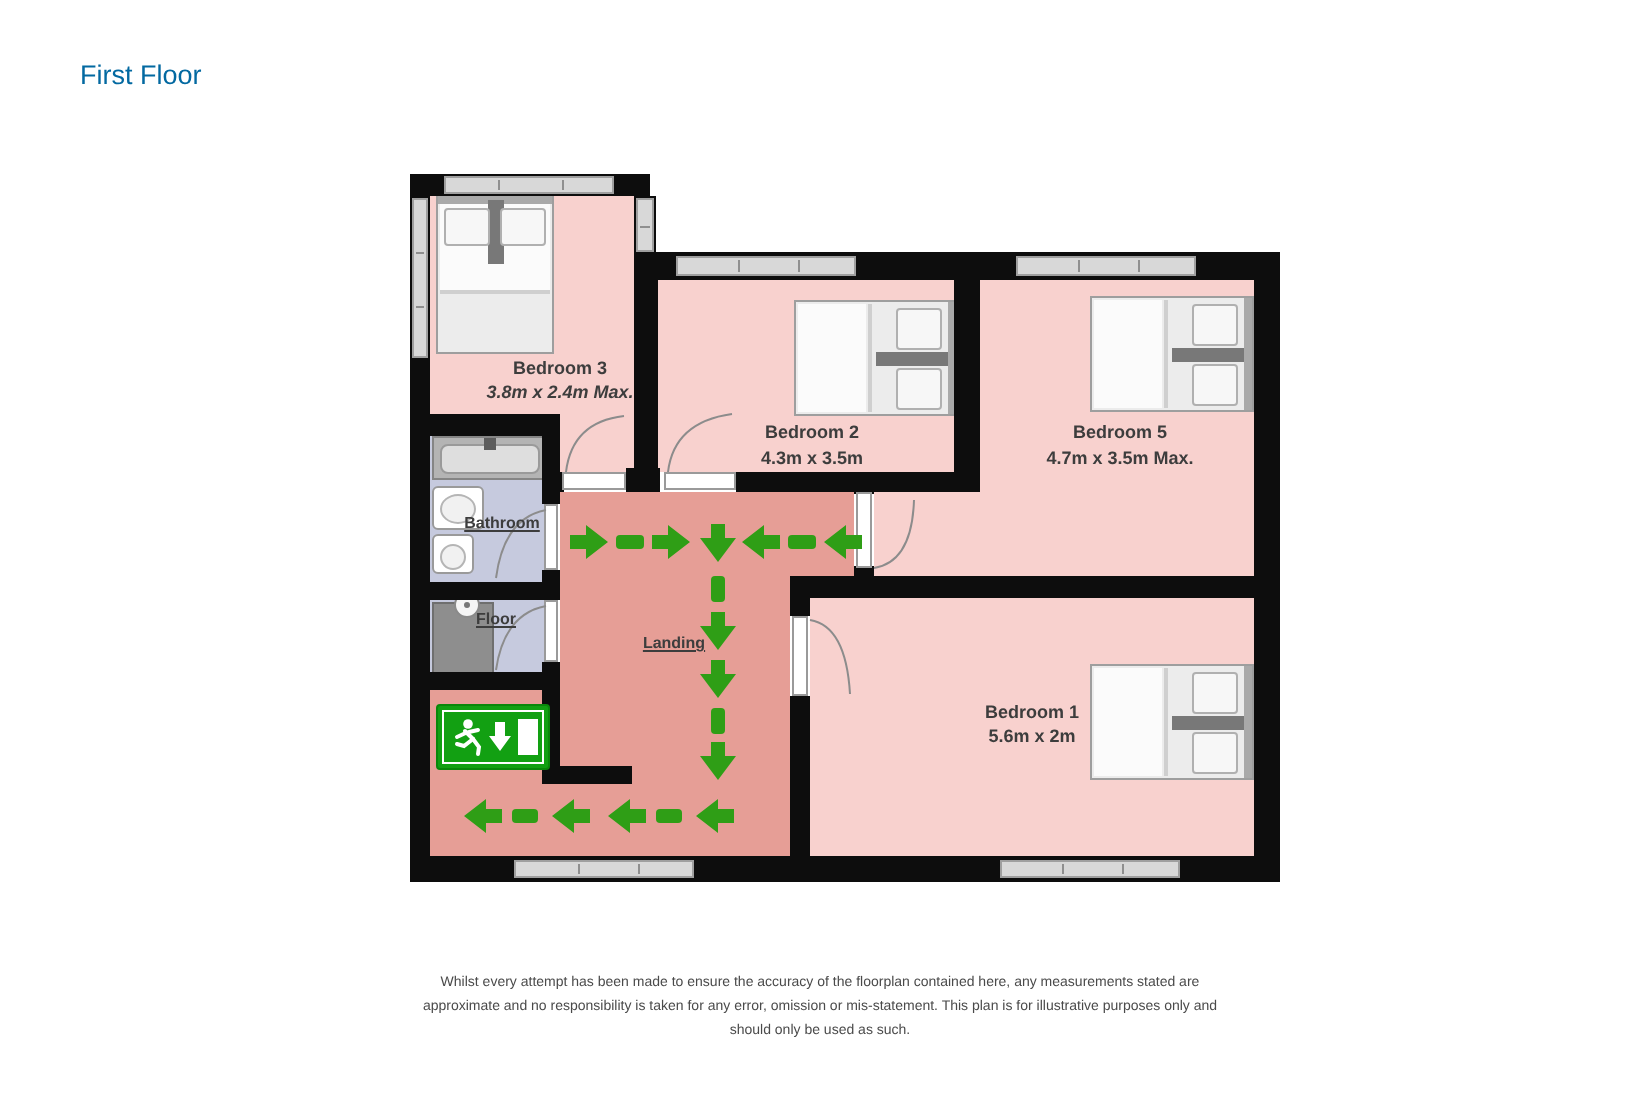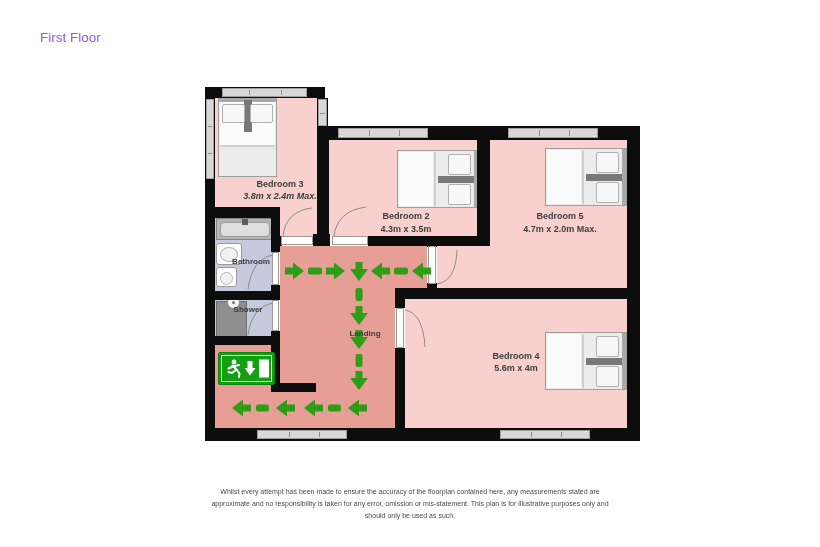--- a/index.html
+++ b/index.html
@@ -8,32 +8,32 @@
   .abs{position:absolute;box-sizing:border-box;}
   .floor{position:absolute;box-sizing:border-box;}
   .wall{position:absolute;background:#0d0d0d;}
   .win{position:absolute;background:#d8d8d8;border:1px solid #9f9f9f;box-sizing:border-box;}
   .win i.tk{position:absolute;background:#8f8f8f;}
   .win.h i.tk{top:1px;bottom:1px;width:1px;}
   .win.v i.tk{left:1px;right:1px;height:1px;}
   .door{position:absolute;background:#ffffff;border:1px solid #9a9a9a;box-sizing:border-box;}
   .label{position:absolute;transform:translateX(-50%);white-space:nowrap;
          color:#3d3d3d;font-weight:bold;font-size:9px;line-height:11px;text-align:center;}
-  .label.small{font-size:8px;}
+  .label.small{font-size:8px;text-decoration:underline;}
   .bed{position:absolute;background:#ececec;border:1px solid #9e9e9e;box-sizing:border-box;}
   .bed .part{position:absolute;box-sizing:border-box;}
   .pillow{background:#f7f7f7;border:1px solid #b0b0b0;border-radius:2px;}
   .headboard{background:#a9a9a9;}
   .sheet{background:#fbfbfb;}
   .runner{background:#787878;}
   .fold{background:#cfcfcf;}
   .fixture{position:absolute;box-sizing:border-box;}
   .disc{position:absolute;left:0;width:820px;text-align:center;color:#4a4a4a;
         font-size:7px;line-height:12px;}
-  #title{position:absolute;left:40px;top:30px;font-size:13.5px;color:#8b5cf6;}
+  #title{position:absolute;left:40px;top:30px;font-size:13.5px;color:#0369a1;}
   #exit-sign{position:absolute;left:218px;top:352px;width:55px;height:31px;background:#12a012;
              border:1px solid #0a870a;border-radius:2px;}
   #exit-sign .frame{position:absolute;left:2px;top:2px;right:2px;bottom:2px;border:1.5px solid #ffffff;}
   svg{display:block;}
 </style>
 </head>
 <body>
 
 <div id="canvas">
 
@@ -211,24 +211,24 @@
       <polygon fill="#ffffff" points="28.5,8 33.5,8 33.5,15 36.5,15 31,22.5 25.5,15 28.5,15"></polygon>
       <rect fill="#ffffff" x="40" y="6.5" width="10" height="18"></rect>
     </svg>
   </div>
 
   <div class="label" style="left:280px;top:179px;">Bedroom 3</div>
   <div class="label" style="left:280px;top:191px;font-style:italic;">3.8m x 2.4m Max.</div>
   <div class="label" style="left:406px;top:211px;">Bedroom 2</div>
   <div class="label" style="left:406px;top:224px;">4.3m x 3.5m</div>
   <div class="label" style="left:560px;top:211px;">Bedroom 5</div>
-  <div class="label" style="left:560px;top:224px;">4.7m x 2.0m Max.</div>
-  <div class="label" style="left:516px;top:351px;">Bedroom 4</div>
-  <div class="label" style="left:516px;top:363px;">5.6m x 4m</div>
+  <div class="label" style="left:560px;top:224px;">4.7m x 3.5m Max.</div>
+  <div class="label" style="left:516px;top:351px;">Bedroom 1</div>
+  <div class="label" style="left:516px;top:363px;">5.6m x 2m</div>
   <div class="label small" style="left:251px;top:256px;">Bathroom</div>
-  <div class="label small" style="left:248px;top:304px;">Shower</div>
-  <div class="label small" style="left:337px;top:328px;margin-left:28px;">Landing</div>
+  <div class="label small" style="left:248px;top:304px;">Floor</div>
+  <div class="label small" style="left:337px;top:316px;">Landing</div>
 
   <div class="disc" style="top:486px;">Whilst every attempt has been made to ensure the accuracy of the floorplan contained here, any measurements stated are</div>
   <div class="disc" style="top:498px;">approximate and no responsibility is taken for any error, omission or mis-statement. This plan is for illustrative purposes only and</div>
   <div class="disc" style="top:510px;">should only be used as such.</div>
 
 </div>
 
 </body></html>

